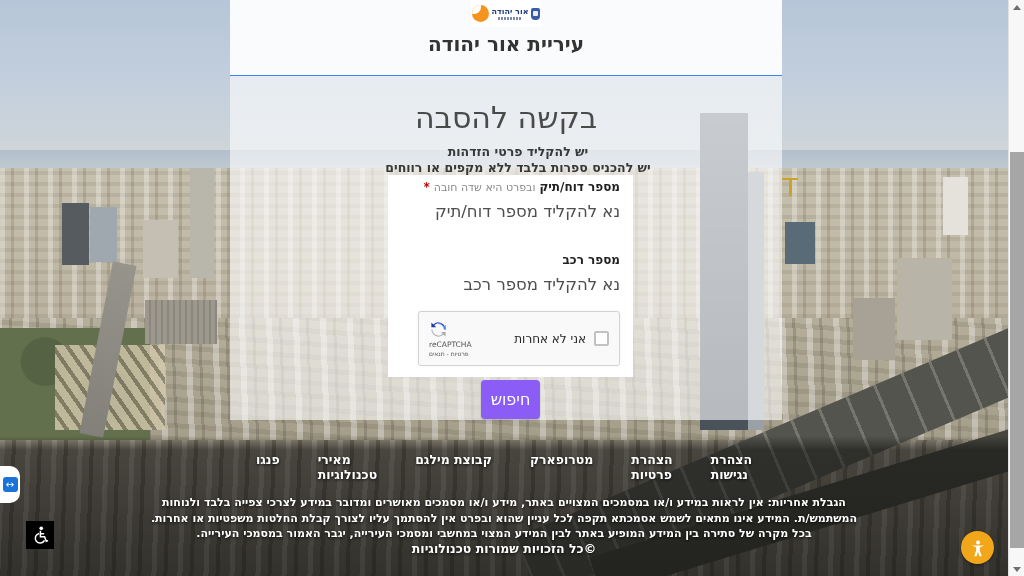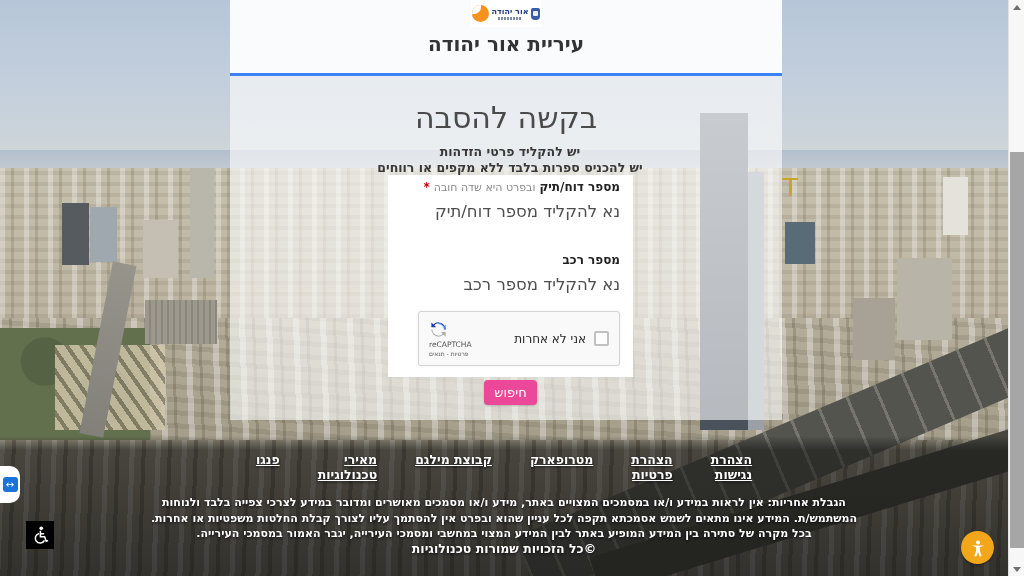--- a/index.html
+++ b/index.html
@@ -45,21 +45,21 @@
     background:#46463f; transform:rotate(-17deg); }
   .crane-v { position:absolute; left:789px; top:178px; width:3px; height:18px; background:#c9a32a; }
   .crane-h { position:absolute; left:782px; top:178px; width:16px; height:2px; background:#c9a32a; }
   .footer-shade { position:absolute; left:0; top:436px; width:100%; height:140px;
     background:linear-gradient(rgba(10,10,10,0) 0, rgba(10,10,10,.50) 14px, rgba(10,10,10,.58) 100%); }
 
   
   .panel { position:absolute; left:230px; top:0; width:552px; height:420px;
     background:rgba(255,255,255,.60); }
   .panel-header { position:absolute; left:0; top:0; width:100%; height:76px;
-    background:rgba(255,255,255,.80); border-bottom:3px solid #3b82f6; }
+    background:rgba(255,255,255,.80); border-bottom:1px solid #3b82f6; }
 
   .logo-box { position:absolute; left:50%; top:0; transform:translateX(-50%);
     width:70px; height:27px; background:#fff; display:flex; align-items:center;
     justify-content:center; gap:3px; padding:2px 3px; cursor:pointer; }
   .logo-swoosh { position:relative; width:17px; height:17px; border-radius:50%;
     background:#f6921e; overflow:hidden; flex:0 0 auto; }
   .logo-swoosh::after { content:""; position:absolute; left:-5px; top:-5px;
     width:14px; height:14px; border-radius:50%; background:#fff; }
   .logo-textcol { display:flex; flex-direction:column; align-items:center; }
   .logo-name { font-size:8px; font-weight:bold; color:#1f3d7a; line-height:9px; white-space:nowrap; }
@@ -68,21 +68,21 @@
   .logo-emblem { width:9px; height:12px; background:#3b5ba5;
     border-radius:2px 2px 4px 4px; position:relative; flex:0 0 auto; }
   .logo-emblem::after { content:""; position:absolute; left:2px; top:3px; width:5px; height:5px;
     background:#e8edf6; border-radius:1px; }
 
   .site-title { position:absolute; left:0; top:32px; width:100%; text-align:center;
     font-size:20px; font-weight:600; color:#333; }
 
   .page-title { position:absolute; left:0; top:100px; width:100%; text-align:center;
     font-size:30px; font-weight:400; color:#4a4a4a; }
-  .instructions { position:absolute; left:4px; top:144px; width:100%; text-align:center;
+  .instructions { position:absolute; left:12px; top:144px; width:100%; text-align:center;
     font-size:12.5px; font-weight:bold; color:#383838; line-height:16px; }
 
   
   .form-box { position:absolute; left:158px; top:175px; width:245px; height:202px;
     background:#fff; padding:5px 13px 0 13px; }
   .req-row { display:flex; align-items:baseline; gap:4px; justify-content:flex-start; }
   .req-star { color:#cc0000; font-size:12px; font-weight:bold; }
   .req-note { color:#8a8a8a; font-size:11px; }
   .field-label { color:#222; font-size:12px; font-weight:bold; }
   .veh-label { display:block; margin-top:30px; }
@@ -97,31 +97,31 @@
     padding:0 10px; }
   .rc-checkbox { width:15px; height:15px; background:#fdfdfd; border:2px solid #c1c1c1;
     border-radius:2px; cursor:pointer; flex:0 0 auto; }
   .rc-label { font-size:12px; color:#282727; margin-right:8px; white-space:nowrap; }
   .rc-logo { margin-right:auto; display:flex; flex-direction:column; align-items:flex-end;
     width:40px; }
   .rc-logo svg { width:19px; height:19px; }
   .rc-brand { font-size:7.5px; color:#555; margin-top:1px; }
   .rc-terms { font-size:6px; color:#555; margin-top:1px; cursor:pointer; white-space:nowrap; }
 
-  .search-btn { display:block; margin:14px auto 0 auto; min-width:42px; height:25px;
-    background:#ec4899; color:#fff; border:none; border-radius:4px; font-size:13px;
+  .search-btn { display:block; margin:14px auto 0 auto; min-width:42px; height:39px;
+    background:#8b5cf6; color:#fff; border:none; border-radius:4px; font-size:16px;
     font-family:"DejaVu Sans",sans-serif; padding:0 10px; cursor:pointer;
     box-shadow:0 1px 2px rgba(0,0,0,.2); }
 
   
   .footer-links { position:absolute; left:0; top:452px; width:1008px;
     display:flex; justify-content:center; align-items:flex-start; gap:38px; }
   .footer-link { color:#fff; font-size:12.5px; font-weight:bold; line-height:15px;
-    text-align:right; white-space:pre-line; cursor:pointer;
-    text-shadow:0 1px 3px rgba(0,0,0,.85);text-decoration:underline; }
+    text-align:left; white-space:pre-line; cursor:pointer;
+    text-shadow:0 1px 3px rgba(0,0,0,.85); }
   .disclaimer { position:absolute; left:0; top:495px; width:1008px; text-align:center;
     color:#fff; font-size:11px; font-weight:600; line-height:15.5px; white-space:pre-line;
     text-shadow:0 1px 3px rgba(0,0,0,.85); }
   .copyright { position:absolute; left:0; top:541px; width:1008px; text-align:center;
     color:#fff; font-size:12.5px; font-weight:bold;
     text-shadow:0 1px 3px rgba(0,0,0,.85); }
 
   
   .tv-card { position:absolute; left:0; top:466px; width:20px; height:37px;
     background:#fff; border-radius:0 10px 10px 0; display:flex; align-items:center;

